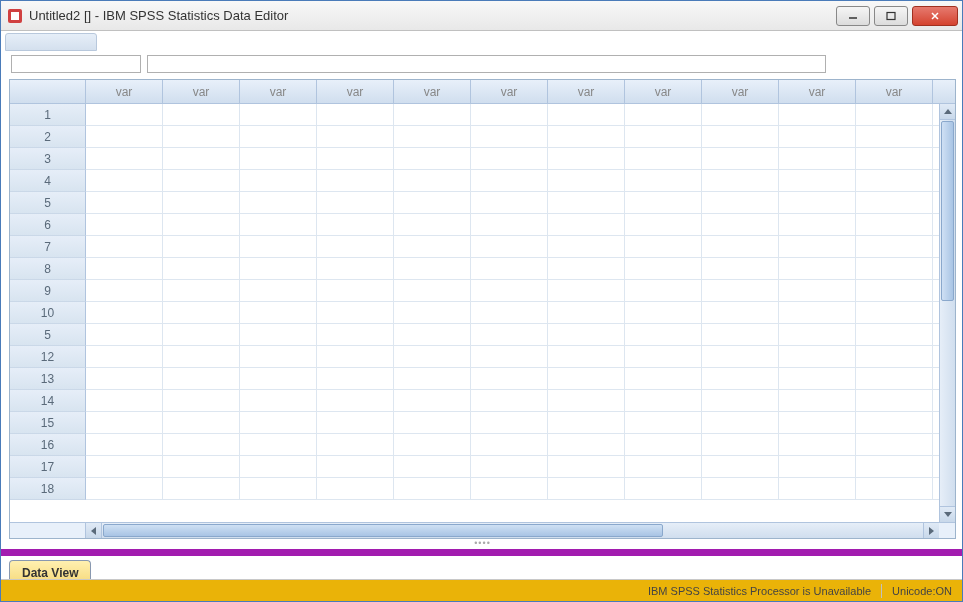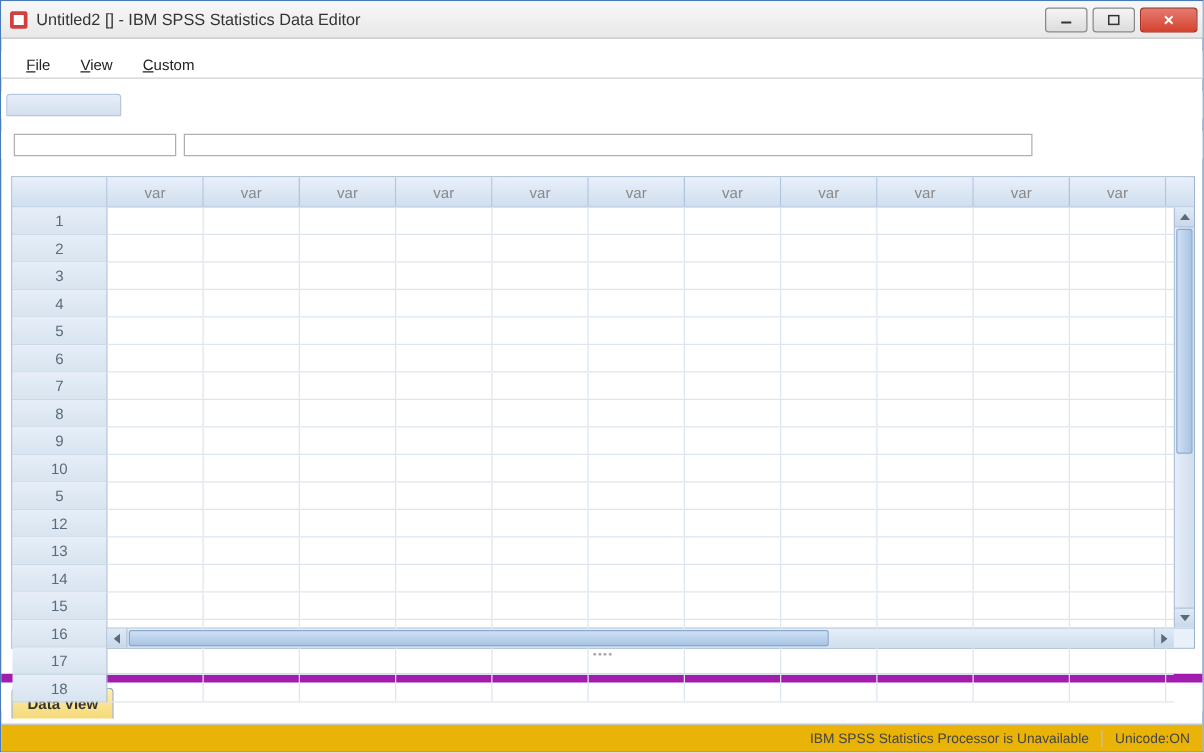--- a/index.html
+++ b/index.html
@@ -4,21 +4,20 @@
 <style>
   * { box-sizing: border-box; margin: 0; padding: 0; }
   html, body { width: 963px; height: 602px; font-family: Tahoma, Arial, sans-serif; font-size: 12px; overflow: hidden; }
   
   .window {
     width: 963px; height: 602px;
     border: 1px solid #4a7bb9;
     background: #fff;
     display: flex; flex-direction: column;
     position: relative;
-    gap: 10px;
   }
   
   .titlebar {
     height: 30px;
     background: linear-gradient(to bottom, #f8f8f8, #e8e8e8);
     border-bottom: 1px solid #c0c0c0;
     display: flex; align-items: center;
     padding: 0 4px 0 6px;
   }
   .titlebar-icon {
@@ -292,25 +291,20 @@
       </div>
       <div class="win-btn close">
         <svg viewBox="0 0 12 10">
             <line x1="3" y1="2" x2="9" y2="8" stroke="#fff" stroke-width="1.5"></line>
             <line x1="9" y1="2" x2="3" y2="8" stroke="#fff" stroke-width="1.5"></line>
           </svg>
       </div>
     </div>
   </div>
 
-  <div class="menubar">
-    <div class="menu-item"><span class="u">F</span>ile</div>
-    <div class="menu-item"><span class="u">V</span>iew</div>
-    <div class="menu-item"><span class="u">C</span>ustom</div>
-  </div>
 
   <div class="toolbar-row">
     <div class="toolbar-tab"></div>
   </div>
 
   <div class="formula-row">
     <div class="cell-ref"></div>
     <div class="formula-input"></div>
   </div>
 

